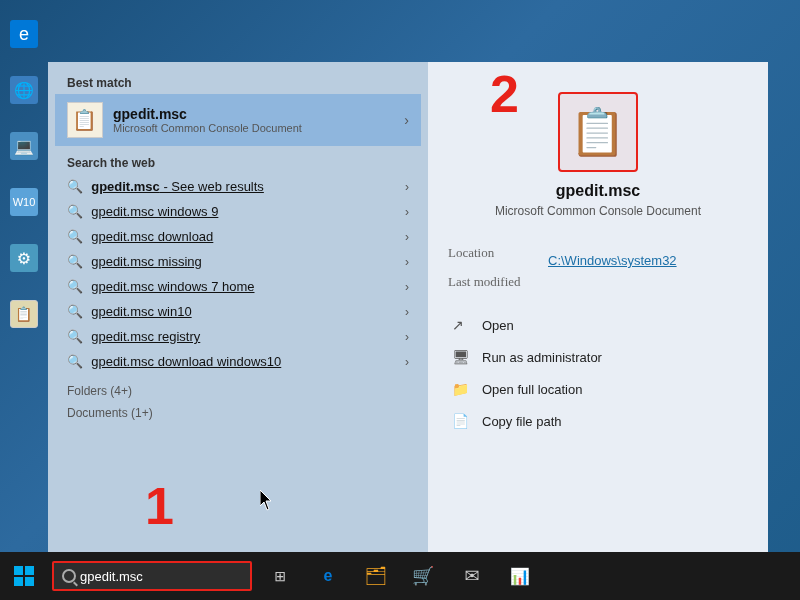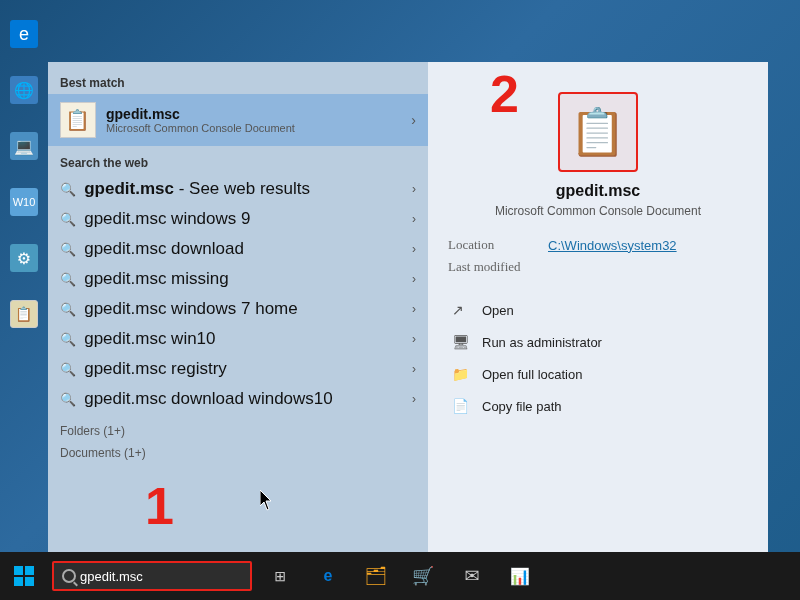--- a/index.html
+++ b/index.html
@@ -144,21 +144,21 @@
       height: 490px;
       background: rgba(30, 30, 30, 0.95);
       display: flex;
       z-index: 20;
     }
 
     
     .search-results {
       width: 380px;
       background: rgba(200, 220, 240, 0.92);
-      padding: 8px 0;
+      padding: 8px 7px;
       overflow-y: auto;
     }
     .section-label {
       font-size: 12px;
       color: #333;
       font-weight: 600;
       padding: 6px 12px 4px;
     }
     .best-match-item {
       display: flex;
@@ -203,21 +203,22 @@
       color: #111;
     }
     .search-item-icon {
       margin-right: 8px;
       font-size: 13px;
       color: #555;
       flex-shrink: 0;
     }
     .search-item-text {
       flex: 1;
-      font-size: 17px;
+      font-size: 13px;
+      text-decoration: underline;
     }
     .search-item-text .highlight { font-weight: 600; }
     .search-item-arrow {
       color: #555;
       font-size: 12px;
     }
 
     .divider-label {
       font-size: 12px;
       color: #555;
@@ -271,20 +272,21 @@
     .meta-label {
       color: #666;
       width: 100px;
       flex-shrink: 0;
       font-family: Liberation Serif, serif;
     }
     .meta-value {
       color: #1a6fa8;
       text-decoration: underline;
       cursor: pointer;
+      margin-top: 16px;
     }
     .action-list {
       width: 100%;
     }
     .action-item {
       display: flex;
       align-items: center;
       padding: 8px 4px;
       font-size: 13px;
       color: #222;
@@ -422,21 +424,21 @@
           <span class="search-item-text">gpedit.msc registry</span>
           <span class="search-item-arrow">›</span>
         </div>
         <div class="search-item">
           <span class="search-item-icon">🔍</span>
           <span class="search-item-text">gpedit.msc download windows10</span>
           <span class="search-item-arrow">›</span>
         </div>
       </div>
 
-      <div class="divider-label">Folders (1+)</div>
+      <div class="divider-label">Folders (4+)</div>
       <div class="divider-label">Documents (1+)</div>
     </div>
 
     <div class="detail-panel">
 
       <div class="file-icon-large file-icon-selected">
         📋
       </div>
       <div class="file-name">gpedit.msc</div>
       <div class="file-type">Microsoft Common Console Document</div>

